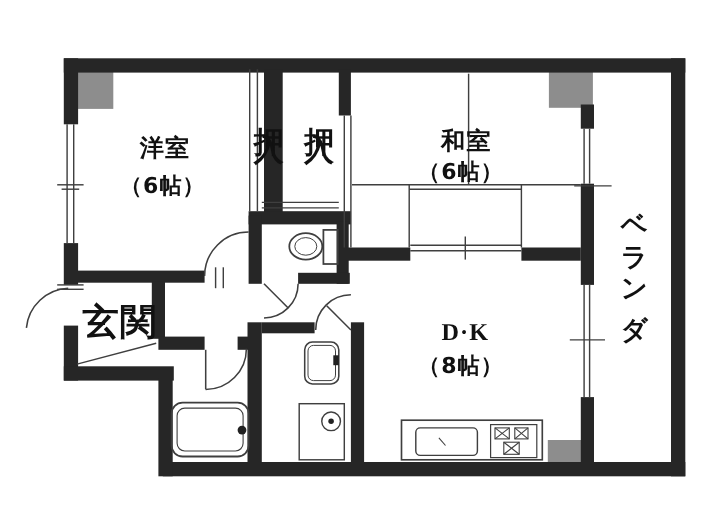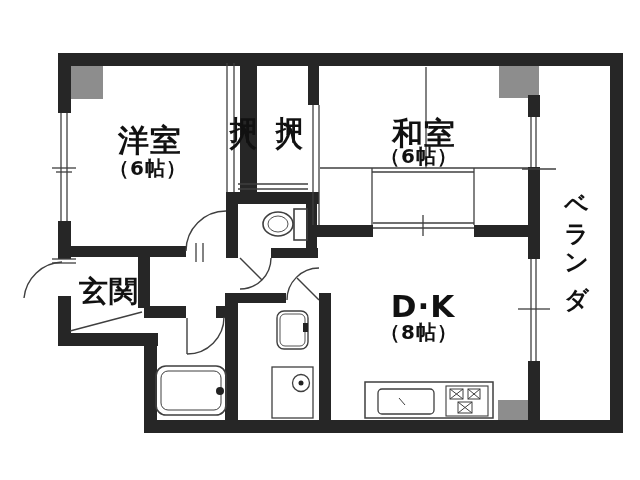--- a/index.html
+++ b/index.html
@@ -7,23 +7,23 @@
          font-family:"DejaVu Sans","Liberation Sans",sans-serif;}
   .plan-svg{position:absolute;left:0;top:0;}
   .wall{fill:var(--wall,#262626);}
   .pillar{fill:var(--pillar,#8d8d8d);}
   .tline{stroke:var(--line,#3f3f3f);stroke-width:1.3;fill:none;}
   .arc{stroke:var(--line,#3f3f3f);stroke-width:1.4;fill:none;}
   .fix{stroke:var(--line,#3f3f3f);fill:none;}
   .label{position:absolute;color:var(--text,#111);font-weight:bold;white-space:nowrap;
          transform:translateX(-50%);line-height:1.05;letter-spacing:1px;}
   .vtext{writing-mode:vertical-rl;text-orientation:upright;transform:translateX(-50%);}
-  .fs32{font-size:31px;text-align:center;}
+  .fs32{font-size:22px;text-align:center;}
   .fs25{font-size:20px;}
-  .fs29{font-size:29px;}
+  .fs29{font-size:33px;}
   .fs28{font-size:27px;letter-spacing:5px;}
   .fs24v{font-size:24px;letter-spacing:3px;}
 </style>
 </head>
 <body>
 
 <div class="stage">
 
   <svg class="plan-svg" width="640" height="480" viewBox="0 0 640 480">
 
@@ -156,19 +156,19 @@
 
   <div class="label fs32" style="left:150px;top:124px;">洋室</div>
   <div class="label fs25" style="left:148px;top:158px;">（6帖）</div>
 
   <div class="label vtext fs28" style="left:243px;top:94px;">押入</div>
   <div class="label vtext fs28" style="left:289px;top:94px;">押入</div>
 
   <div class="label fs32" style="left:424px;top:117px;">和室</div>
   <div class="label fs25" style="left:419px;top:146px;">（6帖）</div>
 
-  <div class="label fs32" style="left:423px;top:290px;">D·K</div>
+  <div class="label fs32" style="left:423px;top:290px;font-family:Liberation Serif, serif;">D·K</div>
   <div class="label fs25" style="left:419px;top:322px;">（8帖）</div>
 
   <div class="label fs29" style="left:109px;top:276px;">玄関</div>
 
   <div class="label vtext fs24v" style="left:576px;top:177px;">ベランダ</div>
 </div>
 
 </body></html>

